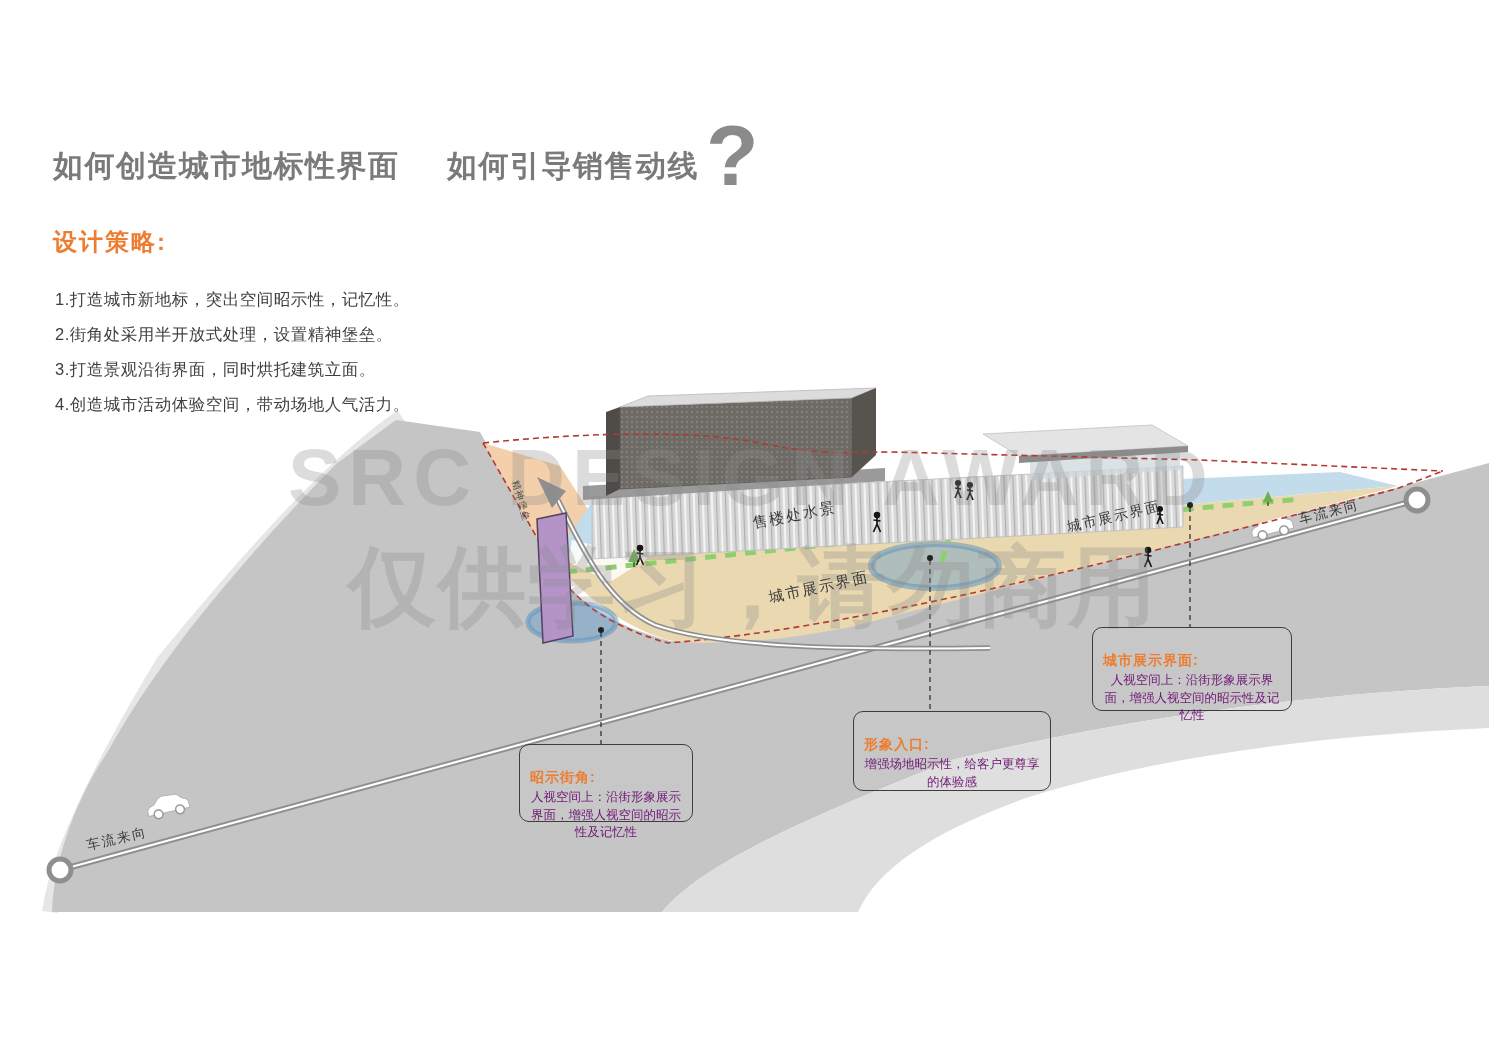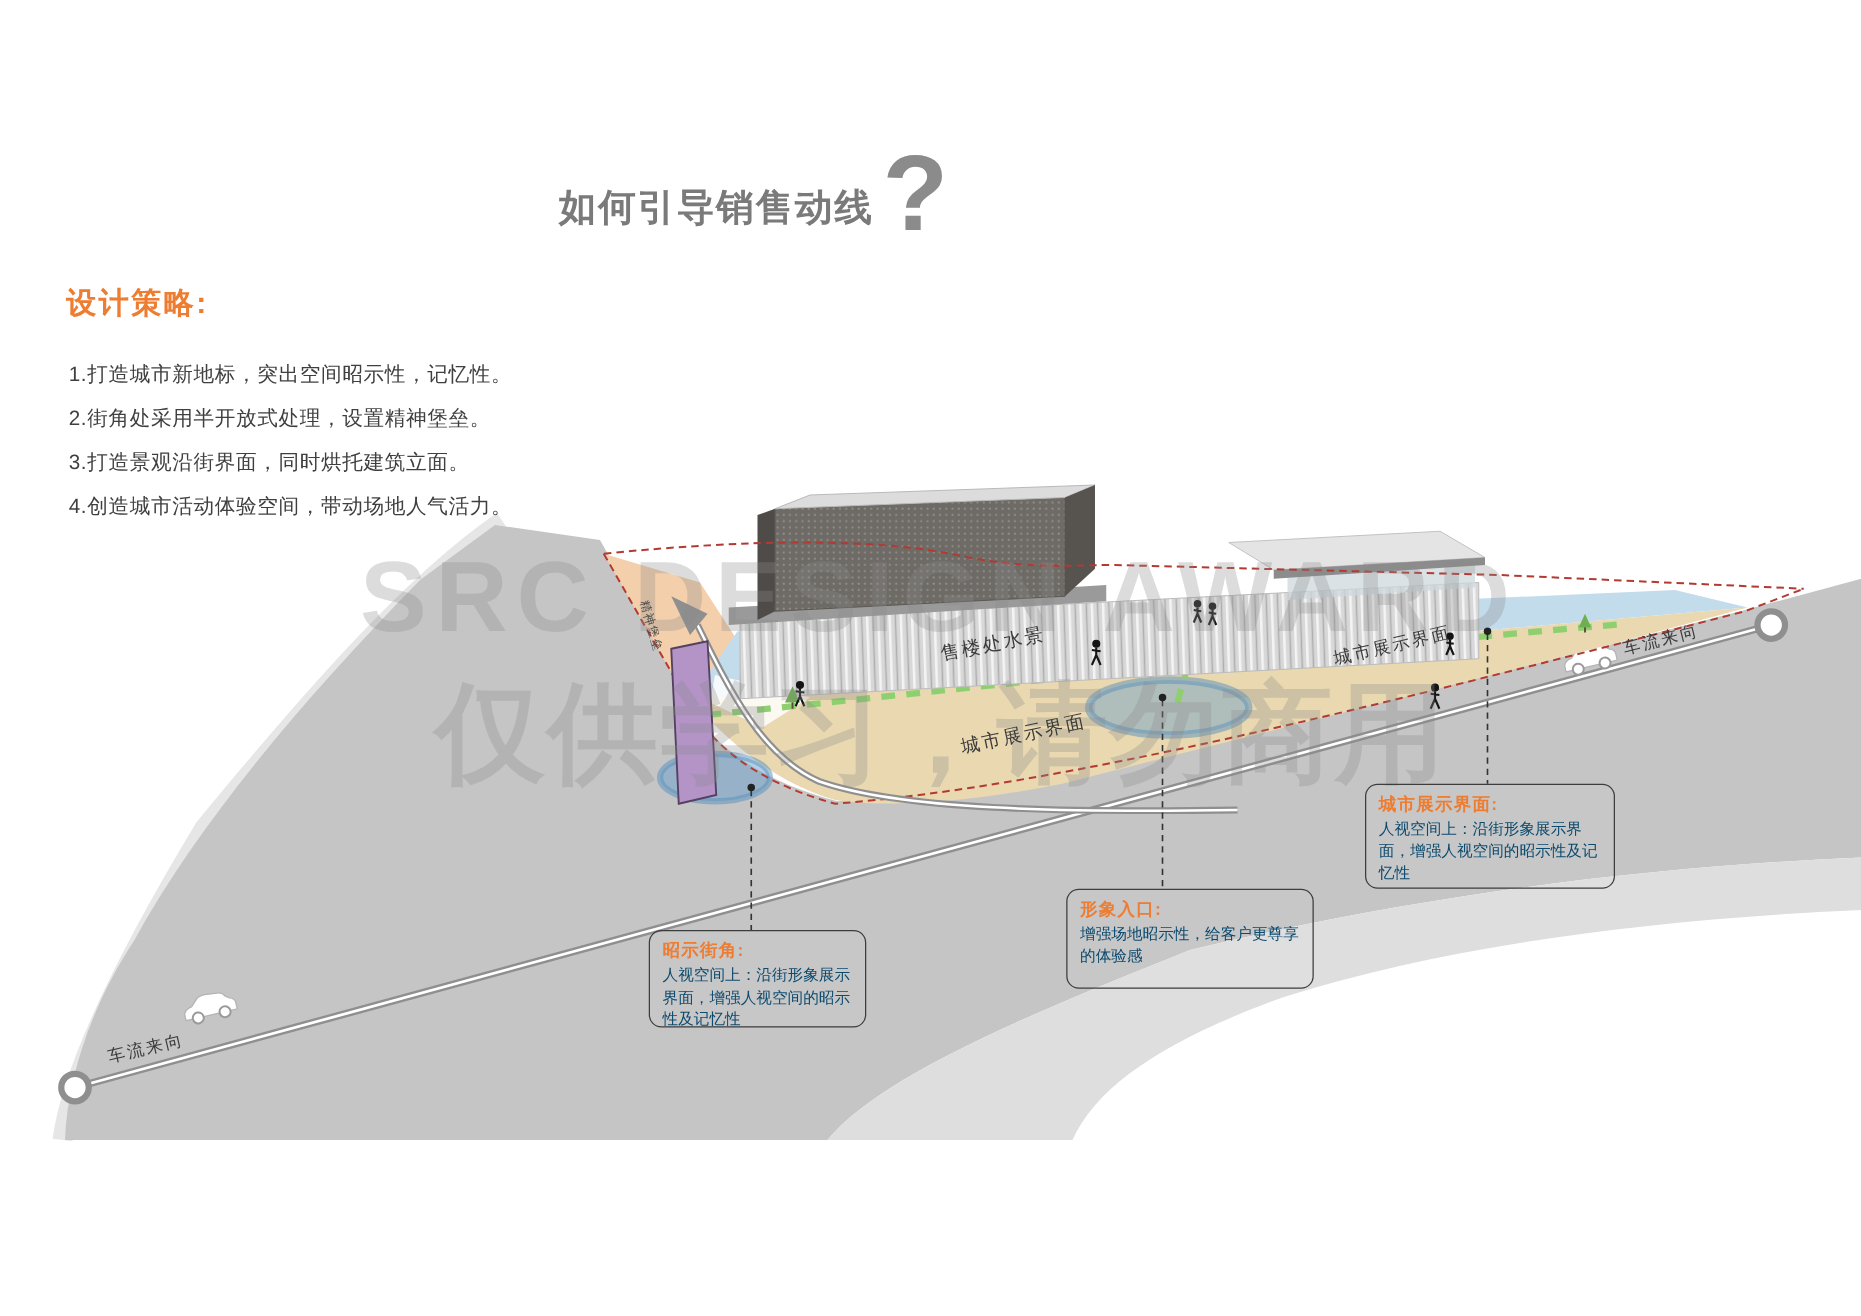--- a/index.html
+++ b/index.html
@@ -44,24 +44,24 @@
   .lbl-traf-r{left:1298px;top:503px;transform:rotate(-14deg);font-size:13.5px;}
   .lbl-traf-l{left:86px;top:830px;transform:rotate(-13deg);font-size:13.5px;}
   .lbl-tower{
     left:521px;top:479px;transform:rotate(74deg);transform-origin:0 0;
     font-size:9.5px;letter-spacing:1px;color:#4a4a4a;
   }
 
   
   .callout{
     position:absolute;border:1.5px solid #3d3d3d;border-radius:10px;
-    padding:7px 10px;background:rgba(255,255,255,0.05);box-sizing:border-box;
+    padding:24px 10px;background:rgba(255,255,255,0.05);box-sizing:border-box;
   }
   .callout .t{color:#ED7D31;font-weight:bold;font-size:14px;margin-bottom:2px;letter-spacing:1px;}
-  .callout .b{font-size:12.5px;color:#0c4a6e;line-height:1.4;}
+  .callout .b{font-size:12.5px;color:#701a75;line-height:1.4;text-align:center;}
   .co-1{left:519px;top:744px;width:174px;height:78px;}
   .co-2{left:853px;top:711px;width:198px;height:80px;}
   .co-3{left:1092px;top:627px;width:200px;height:84px;}
 </style>
 </head>
 <body>
 
 <div class="canvas">
 
   <svg class="scene" width="1489" height="1053" viewBox="0 0 1489 1053">
@@ -219,20 +219,21 @@
   </div>
   <div class="callout co-2">
     <div class="t">形象入口:</div>
     <div class="b">增强场地昭示性，给客户更尊享的体验感</div>
   </div>
   <div class="callout co-3">
     <div class="t">城市展示界面:</div>
     <div class="b">人视空间上：沿街形象展示界面，增强人视空间的昭示性及记忆性</div>
   </div>
 
+  <div class="title title-left">如何创造城市地标性界面</div>
   <div class="title title-right">如何引导销售动线</div>
   <div class="qmark">?</div>
 
   <div class="strategy-heading">设计策略:</div>
   <div class="strategy-item" style="top:264px;">1.打造城市新地标，突出空间昭示性，记忆性。</div>
   <div class="strategy-item" style="top:299px;">2.街角处采用半开放式处理，设置精神堡垒。</div>
   <div class="strategy-item" style="top:334px;">3.打造景观沿街界面，同时烘托建筑立面。</div>
   <div class="strategy-item" style="top:369px;">4.创造城市活动体验空间，带动场地人气活力。</div>
 
 </div>

